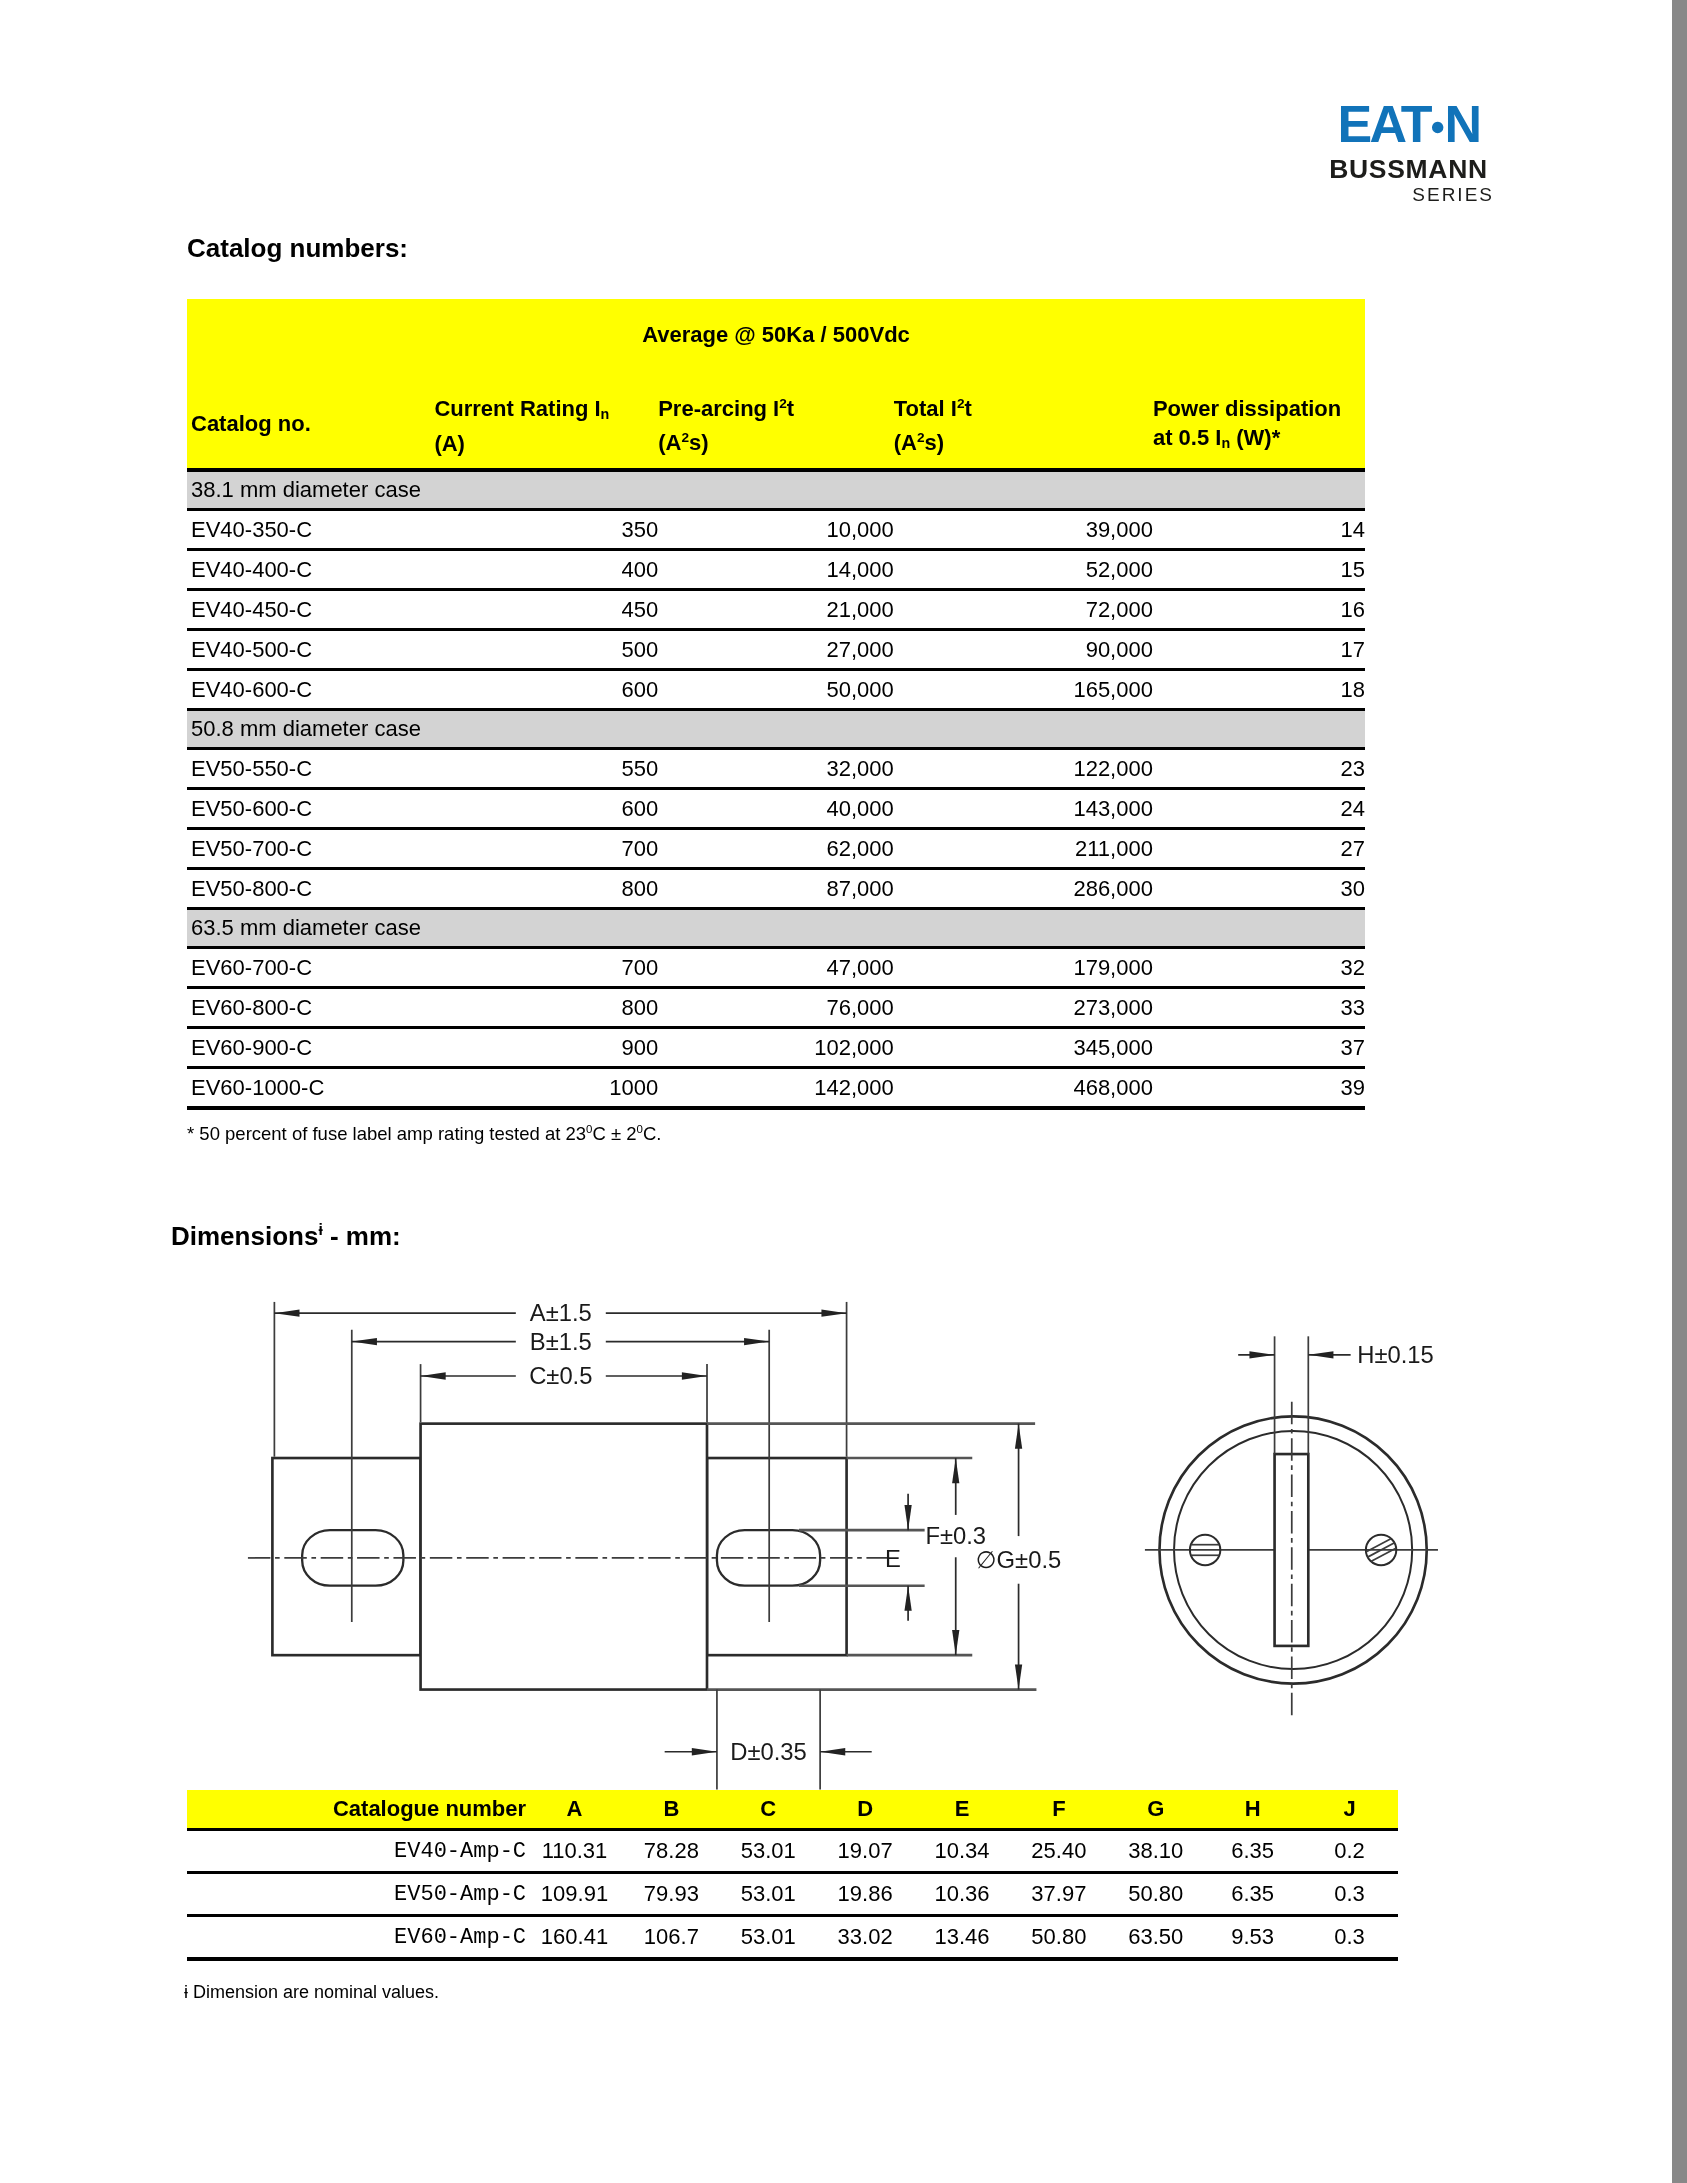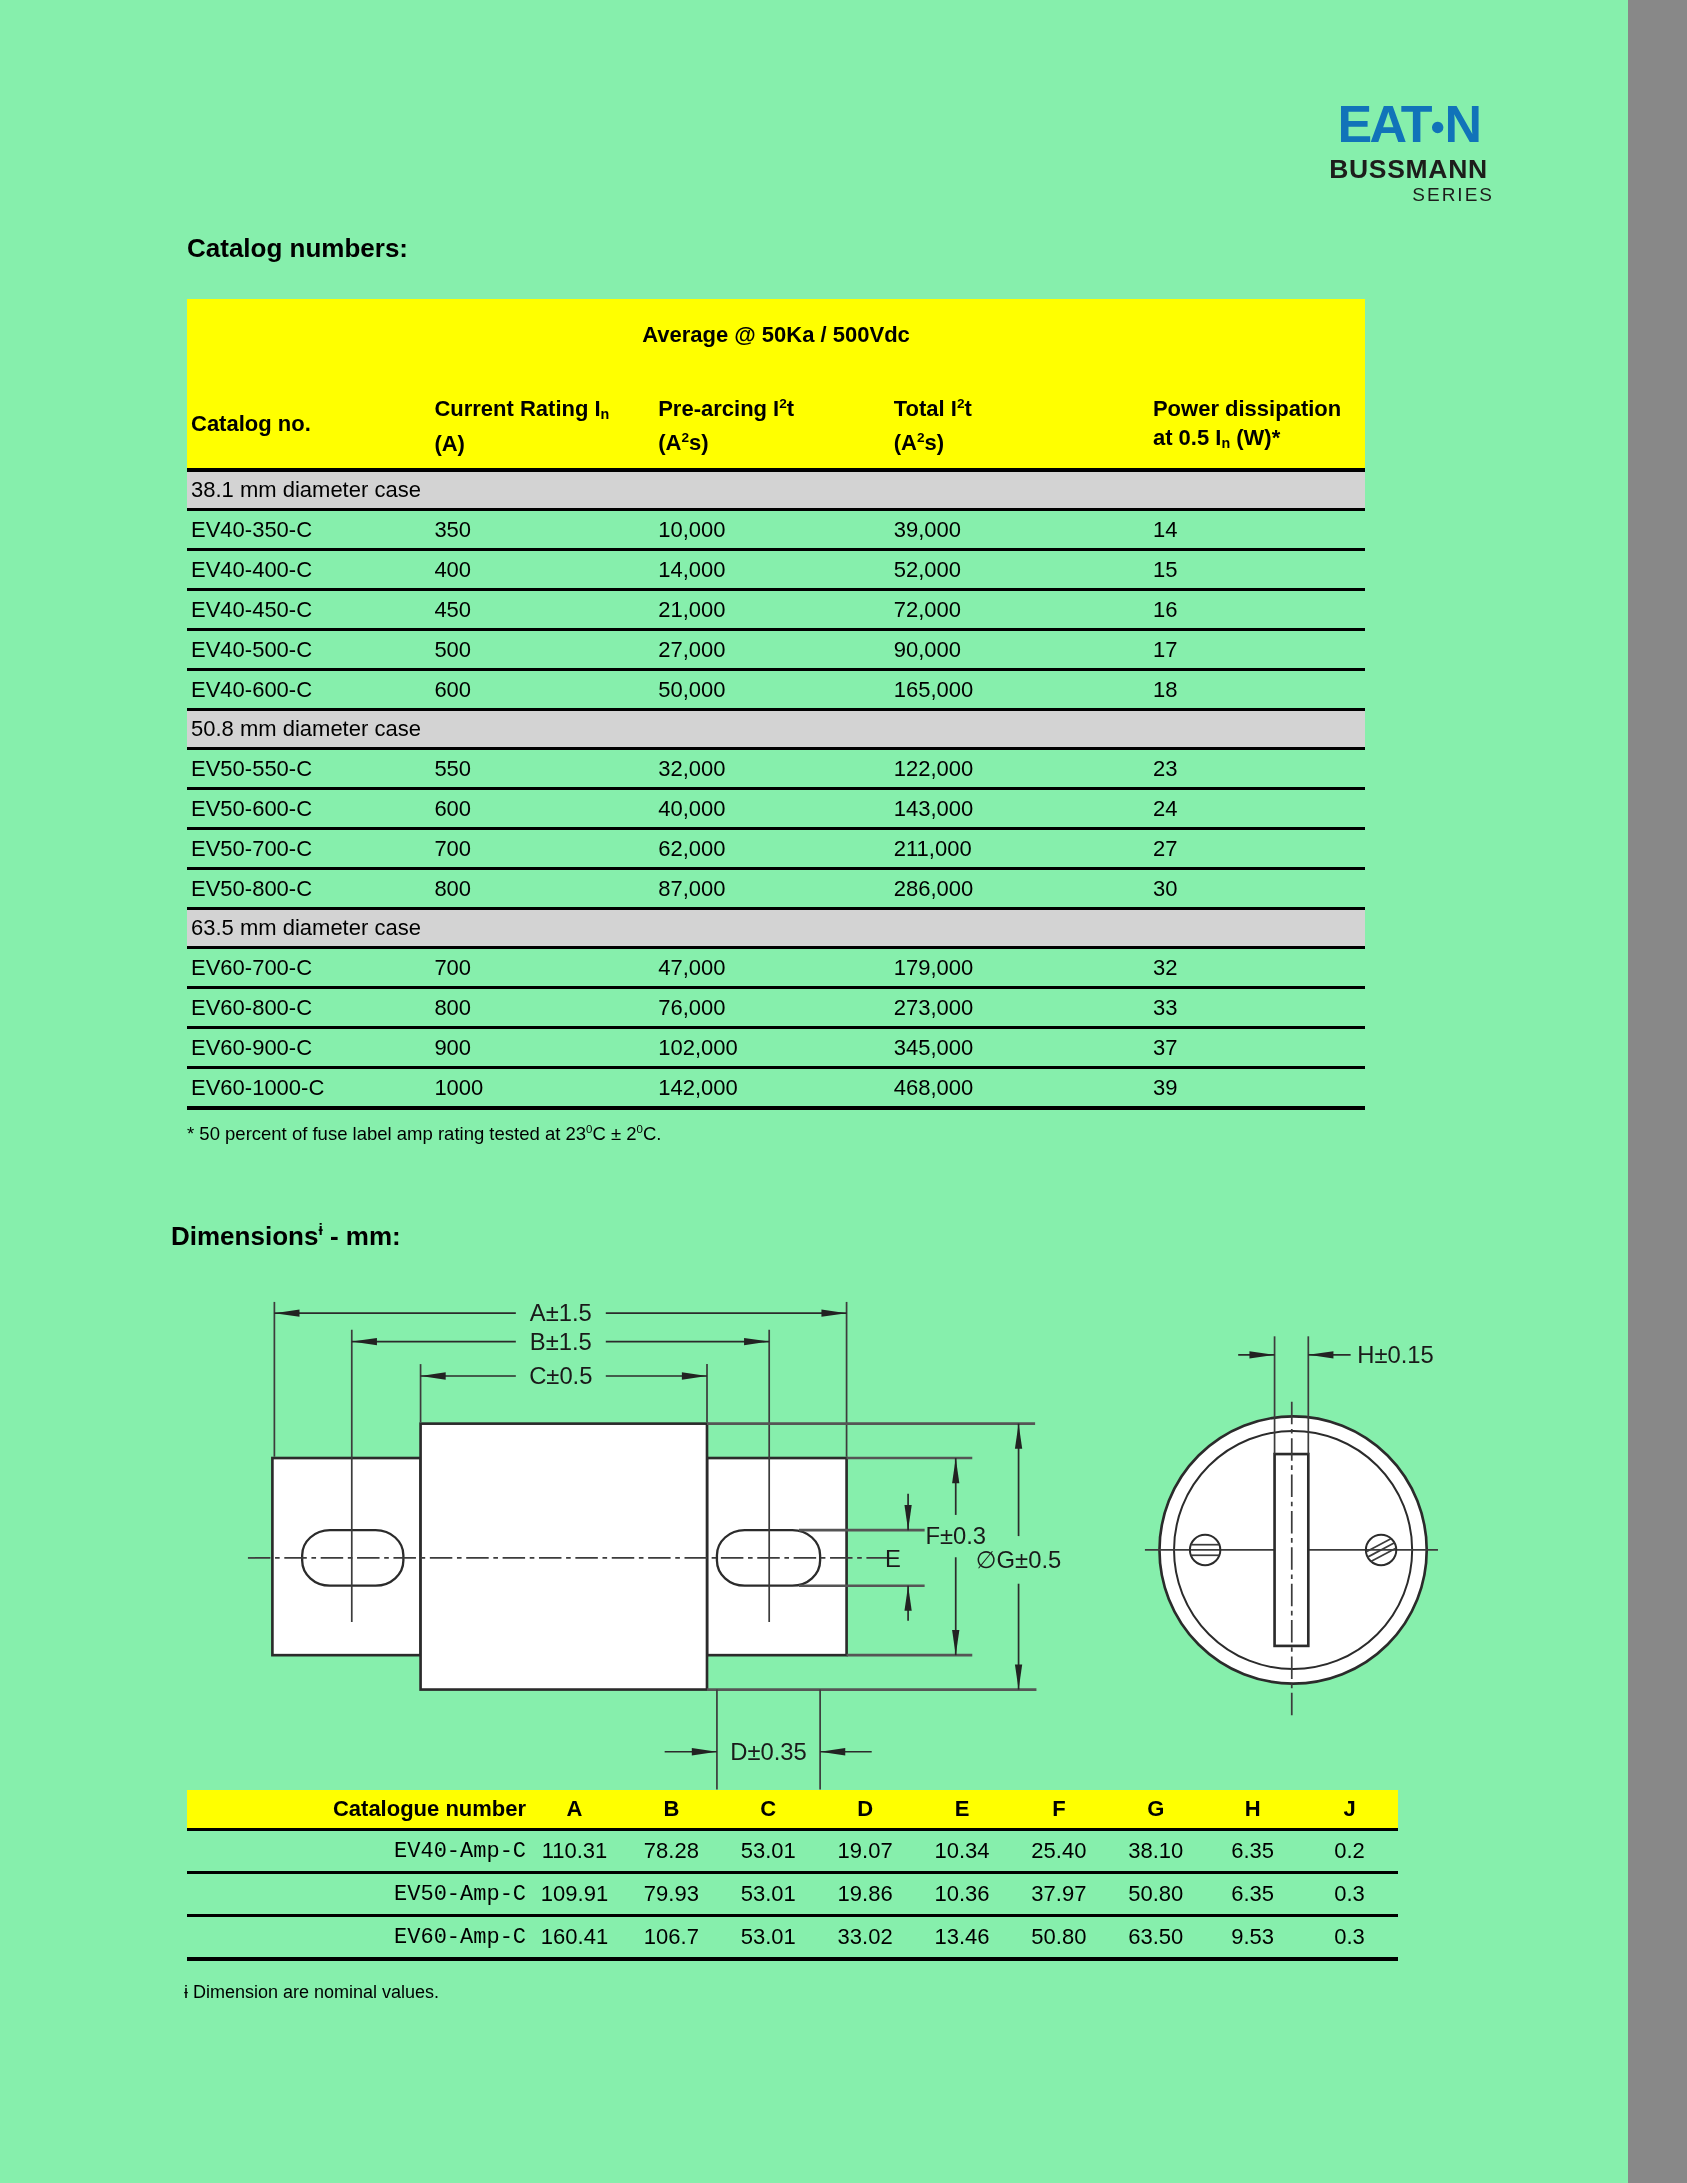--- a/index.html
+++ b/index.html
@@ -1,18 +1,18 @@
 <!DOCTYPE html>
 <html style="font-size:10.6px"><head>
 <meta charset="utf-8">
 <style>
   html,body { margin:0; padding:0; background:#888; }
   .page {
-    position:relative; width:1628px; height:2183px; background:#86efac;
-    font-family:"Liberation Sans", sans-serif; color:#000; overflow:hidden;
+    position:relative; width:1628px; height:2183px; background:#ffffff;
+    font-family:"Liberation Sans", sans-serif; color:#000; overflow:hidden;padding-left:44px;
   }
   
   .logo { position:absolute; left:1323px; top:98px; width:171px; text-align:center; }
   .logo-eaton { font-size:52px; font-weight:900; color:#1173b9; letter-spacing:-2.6px; line-height:53px; white-space:nowrap; }
   .logo-dot { font-size:26.5px; letter-spacing:-1.3px; vertical-align:6.6px; }
   .logo-bussmann { font-size:26.5px; font-weight:bold; color:#1d1d1b; letter-spacing:0.7px; line-height:29px; margin-top:1.3px; white-space:nowrap; }
   .logo-series { font-size:19px; color:#1d1d1b; letter-spacing:2px; text-align:right; line-height:21px; }
   
   .h-catalog { position:absolute; left:187px; top:233px; font-size:26px; font-weight:bold; }
   .h-dims { position:absolute; left:171px; top:1221px; font-size:26px; font-weight:bold; }
@@ -24,21 +24,21 @@
   
   .t1 { position:absolute; left:187px; top:299px; width:1178px; border-collapse:collapse; table-layout:fixed; }
   .t1 th, .t1 td { font-size:22px; padding:0; }
   .t1 thead th { background:#ffff00; }
   .t1 .avg-row th { height:53px; vertical-align:middle; text-align:center; font-weight:bold; padding-top:9.3px; }
   .t1 .lbl-row th { height:77px; vertical-align:bottom; text-align:left; font-weight:bold; border-bottom:4px solid #000; padding-bottom:10.6px; line-height:29px; }
   .t1 .lbl-row th.c0 { text-align:left; padding-left:4px; padding-bottom:30px; }
   .t1 tbody td { border-bottom:3.3px solid #000; height:37px; }
   .t1 tr.section td { background:#d3d3d3; text-align:left; padding-left:4px; height:36px; }
   .t1 td.cat { text-align:left; padding-left:4px; }
-  .t1 td.num { text-align:left; }
+  .t1 td.num { text-align:right; }
   .t1 tr.last td { border-bottom-width:4.6px; }
   .t1 sub { font-size:65%; vertical-align:-2.6px; }
   .t1 sup { font-size:62%; vertical-align:super; }
   
   .t2 { position:absolute; left:187px; top:1790px; width:1211px; border-collapse:collapse; table-layout:fixed; }
   .t2 th, .t2 td { font-size:22px; padding:0; }
   .t2 thead th { background:#ffff00; height:38px; border-bottom:3.3px solid #000; font-weight:bold; text-align:center; vertical-align:middle; }
   .t2 thead th.c0 { text-align:right; padding-left:5.3px; }
   .t2 tbody td { border-bottom:3.3px solid #000; height:40px; text-align:center; vertical-align:middle; }
   .t2 tbody td.cat { text-align:right; padding-left:5.3px;font-family:Liberation Mono, monospace; }

